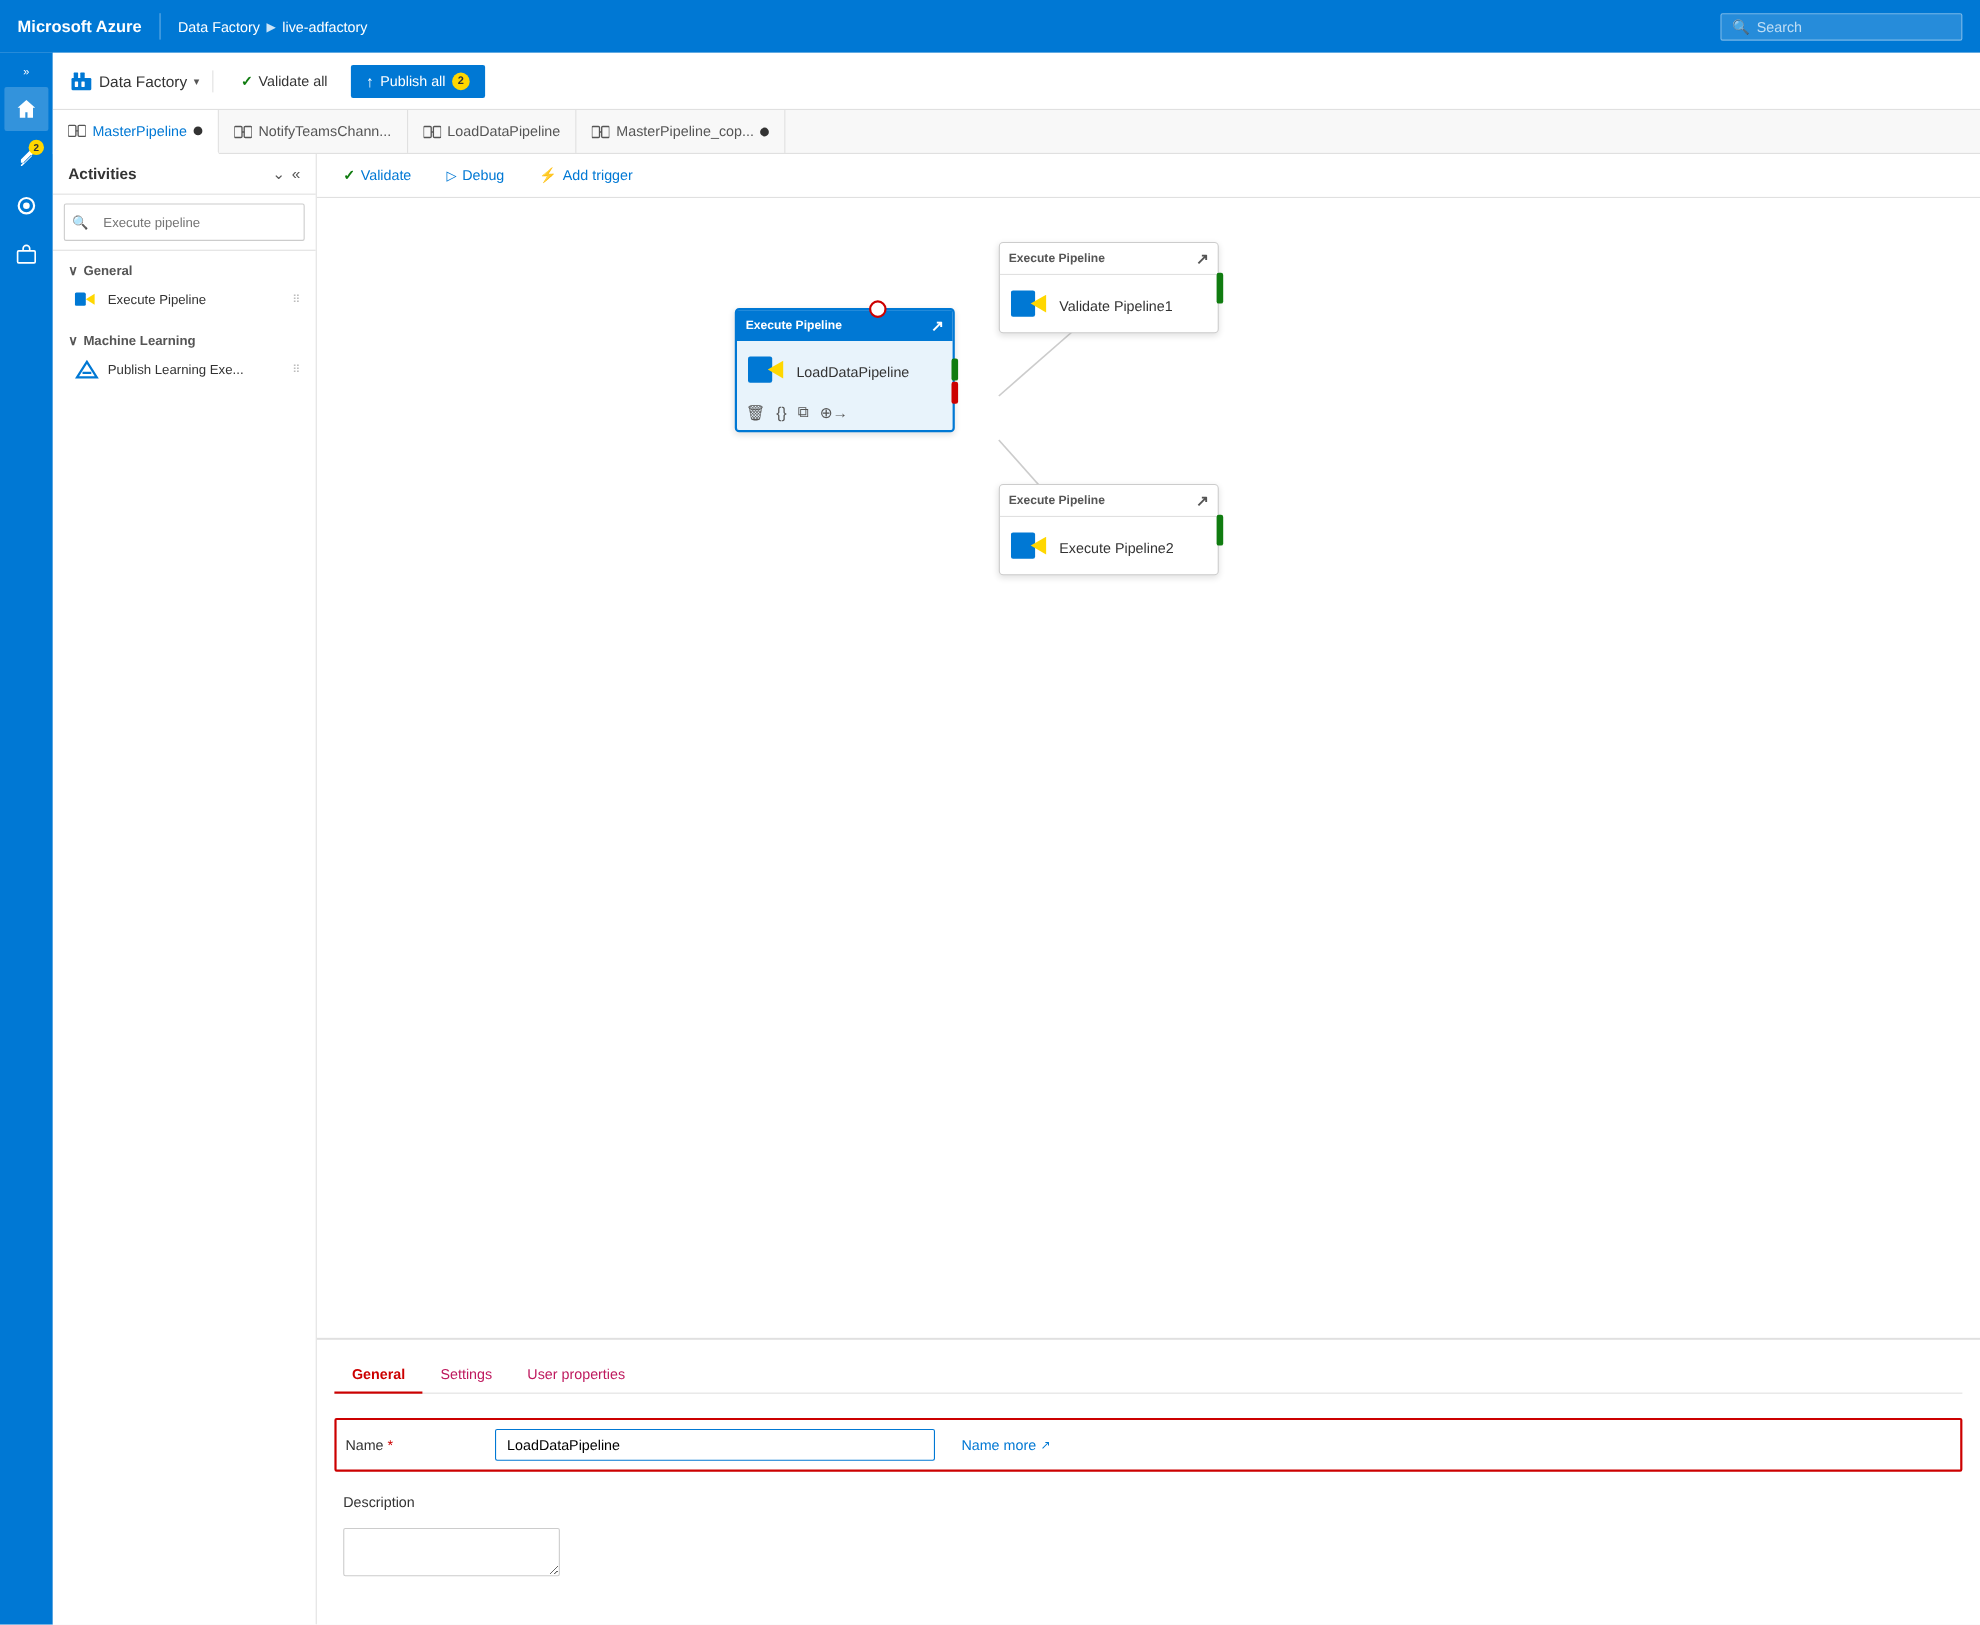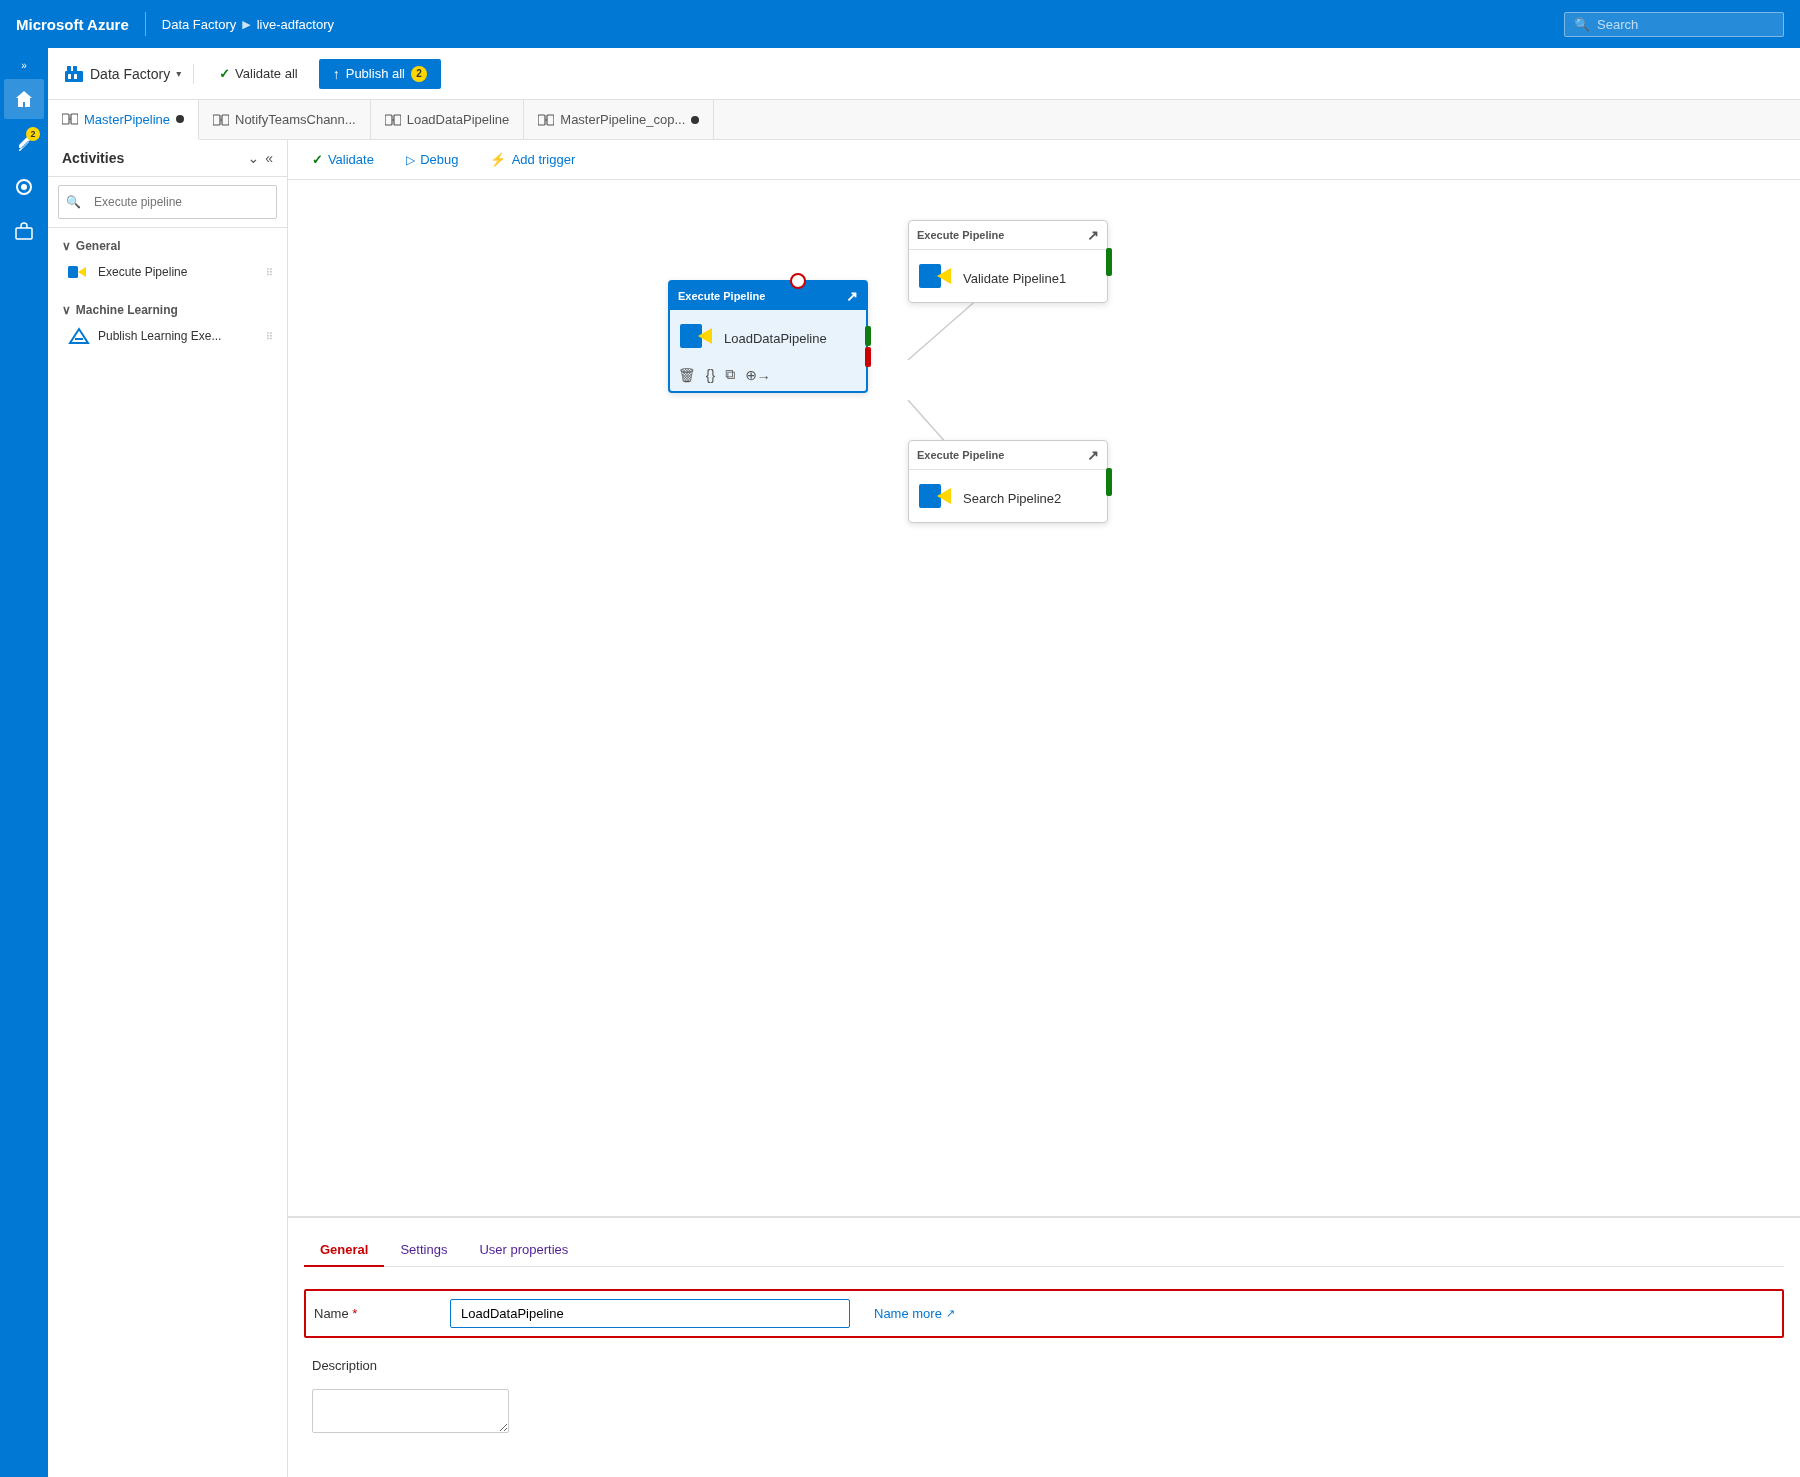--- a/index.html
+++ b/index.html
@@ -413,21 +413,21 @@
     .bottom-tabs {
       display: flex;
       gap: 0;
       margin-bottom: 14px;
       border-bottom: 1px solid #e0e0e0;
     }
     .bottom-tab {
       padding: 8px 16px;
       cursor: pointer;
       font-size: 13px;
-      color: #4c1d95;
+      color: #be185d;
       border-bottom: 2px solid transparent;
       margin-bottom: -1px;
     }
     .bottom-tab.active {
       color: #cc0000;
       border-bottom: 2px solid #cc0000;
       font-weight: 600;
     }
 
     .form-section {
@@ -726,21 +726,21 @@
               <span>Execute Pipeline</span>
               <span style="cursor:pointer;font-size:14px;">↗</span>
             </div>
             <div class="pipeline-node-body">
               <div class="exec-icon">
                 <svg width="36" height="32" viewBox="0 0 36 32">
                   <rect x="0" y="4" width="22" height="24" rx="2" fill="#0078d4"></rect>
                   <polygon points="18,16 32,8 32,24" fill="#ffd700"></polygon>
                 </svg>
               </div>
-              <span class="pipeline-node-label">Search Pipeline2</span>
+              <span class="pipeline-node-label">Execute Pipeline2</span>
             </div>
 
             <div style="position:absolute;right:-5px;top:50%;transform:translateY(-50%);width:6px;height:28px;background:#107c10;border-radius:2px;"></div>
           </div>
         </div>
 
         <div class="bottom-panel">
           <div class="bottom-tabs">
             <div class="bottom-tab active">
               <span>General</span>

